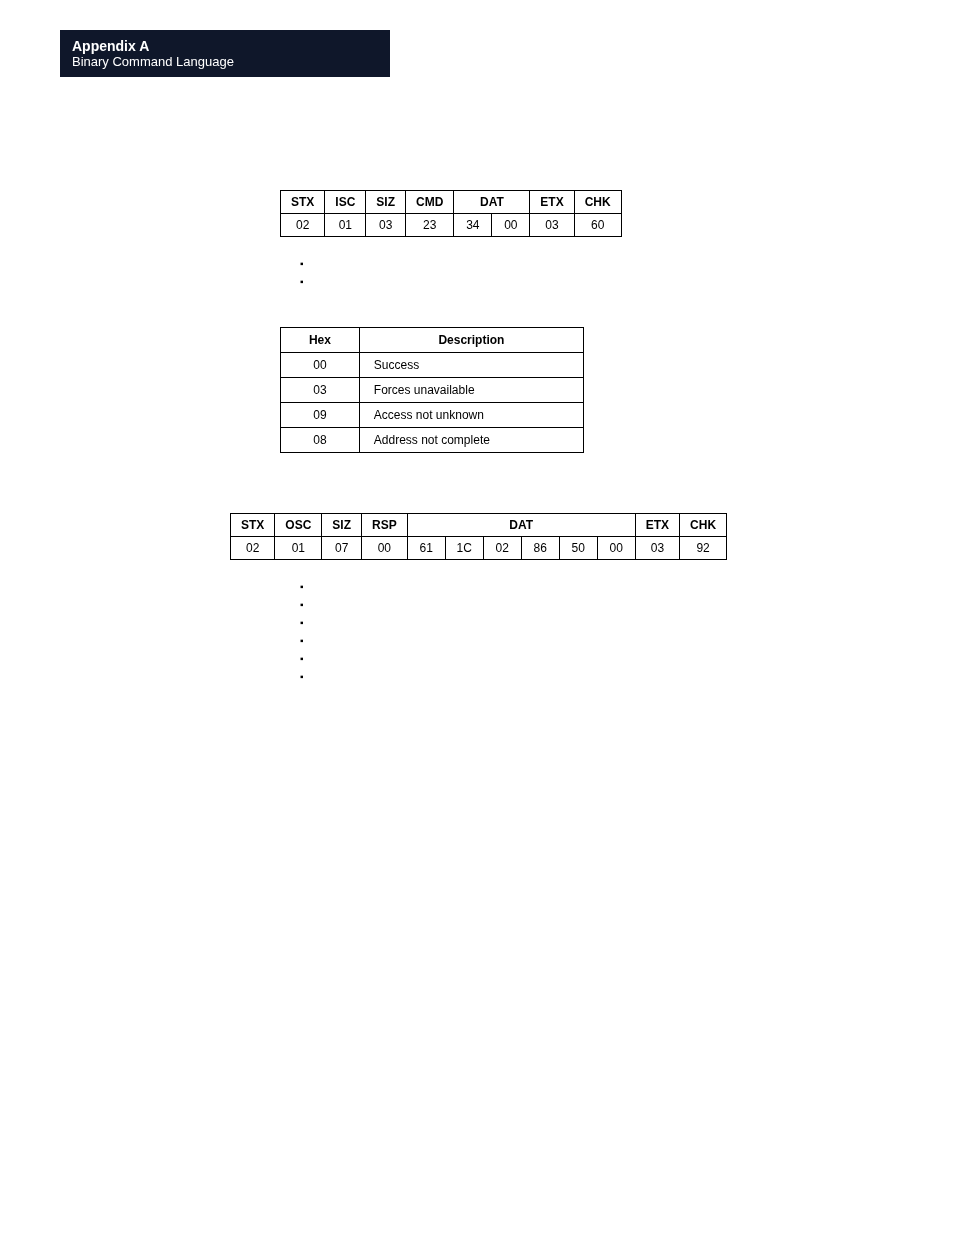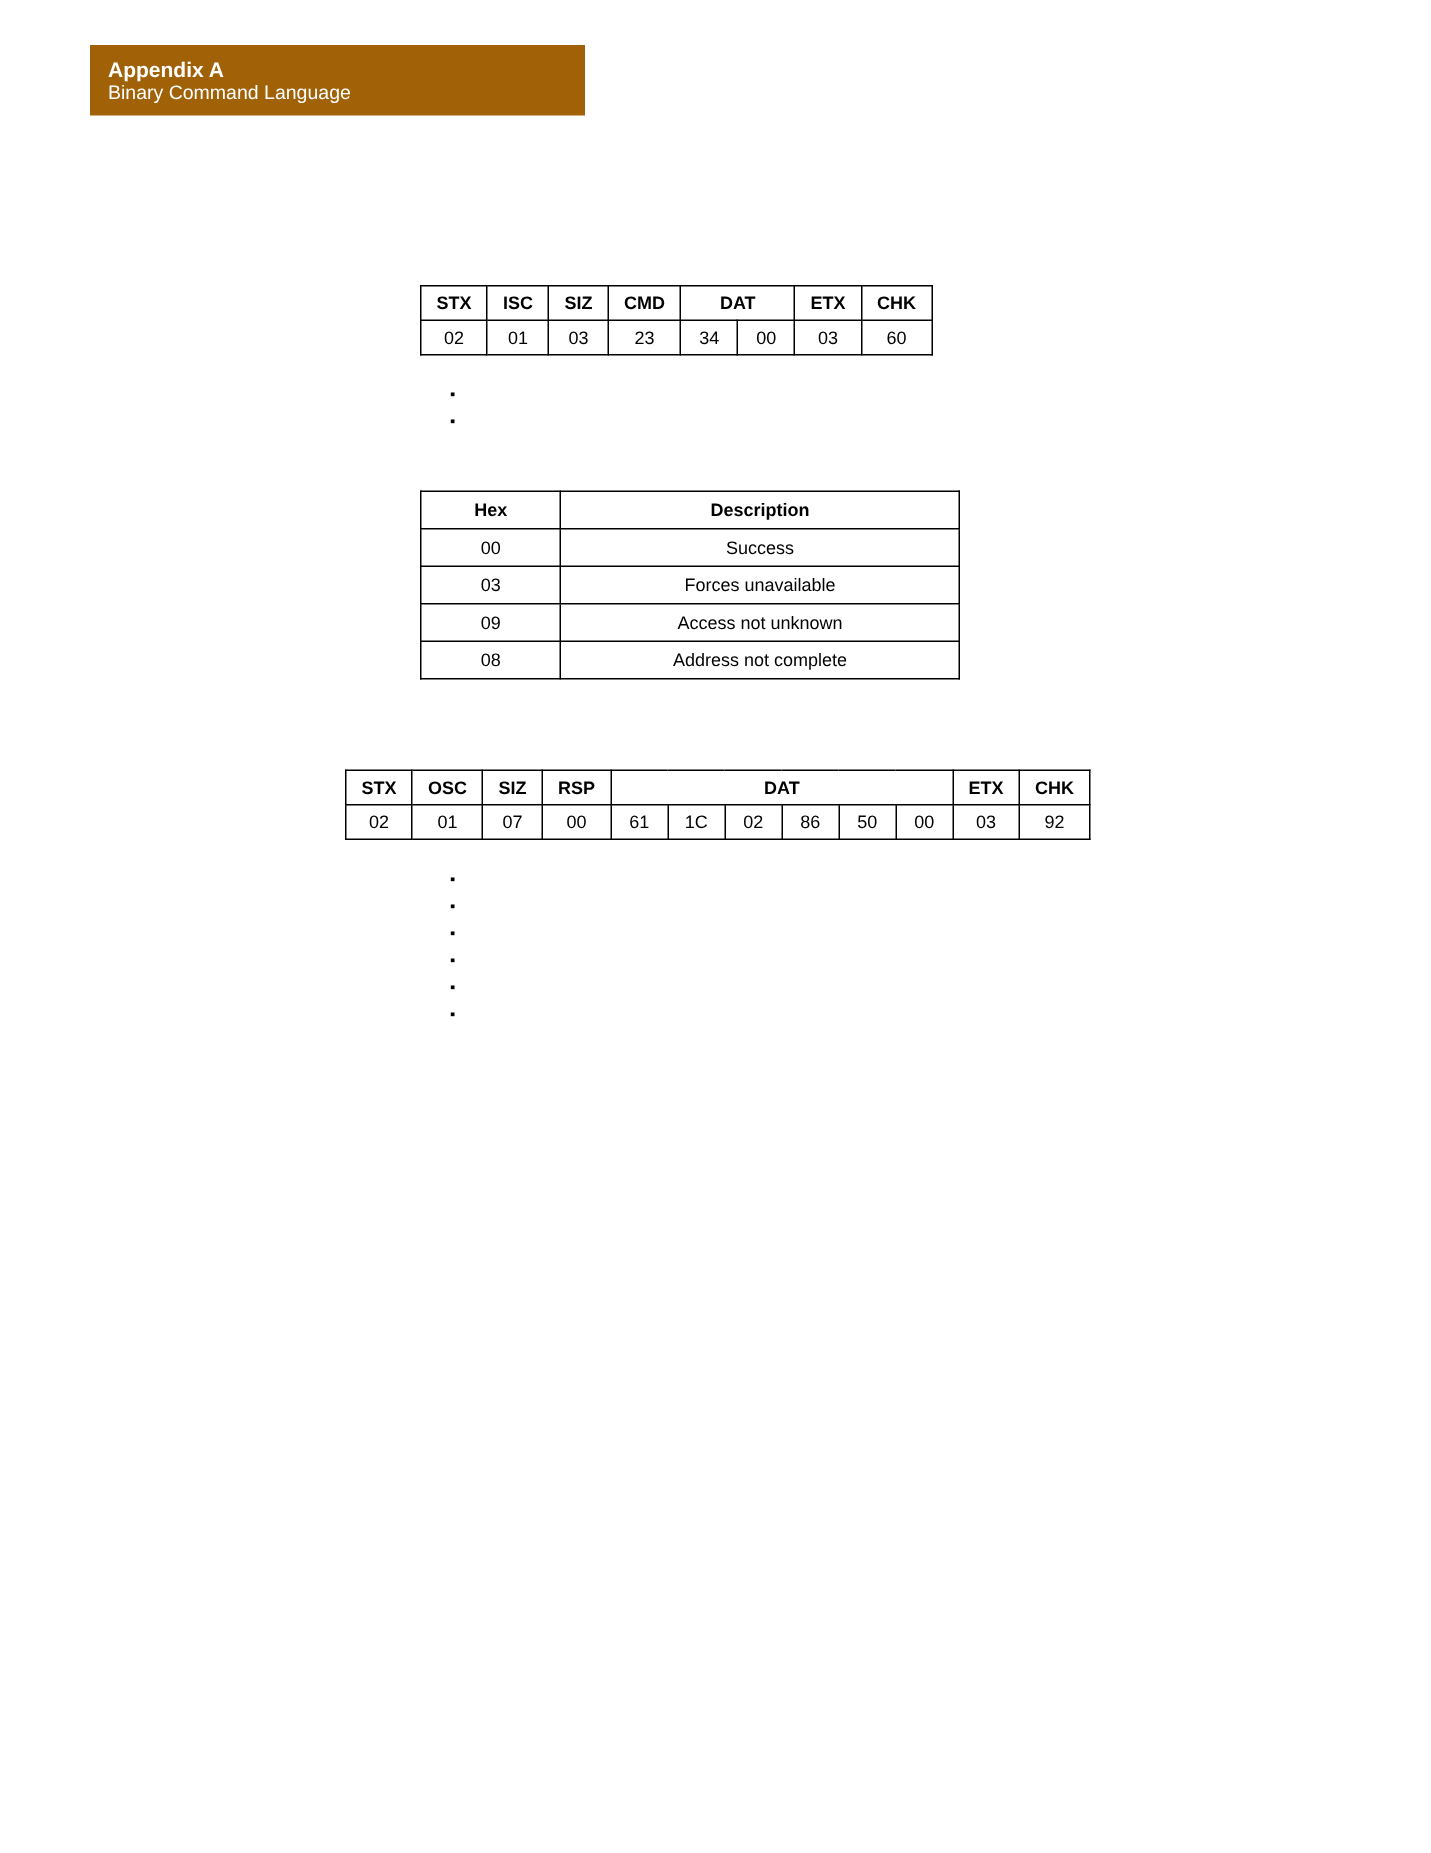--- a/index.html
+++ b/index.html
@@ -14,21 +14,21 @@
       color: #000000;
       width: 954px;
       min-height: 1235px;
     }
 
     
     .header-box {
       position: absolute;
       top: 30px;
       left: 60px;
-      background: #a16207;
+      background: #0f172a;
       color: #ffffff;
       padding: 8px 12px;
       width: 330px;
     }
     .header-box .appendix-title {
       font-weight: bold;
       font-size: 14px;
     }
     .header-box .appendix-subtitle {
       font-size: 13px;
@@ -88,33 +88,33 @@
 
     
     .resp-table-wrap {
       margin-left: 220px;
       margin-top: 40px;
     }
 
     table.resp-table {
       border-collapse: collapse;
       font-size: 12px;
-      width: 360px;
+      width: 304px;
     }
     table.resp-table td, table.resp-table th {
       border: 1px solid #000;
       padding: 5px 14px;
       text-align: center;
     }
     table.resp-table th {
       font-weight: bold;
       background: #fff;
     }
     table.resp-table td.desc {
-      text-align: center;
+      text-align: left;
     }
 
     
     .cmd-table2-wrap {
       margin-left: 170px;
       margin-top: 60px;
     }
 
     table.cmd-table2 {
       border-collapse: collapse;

